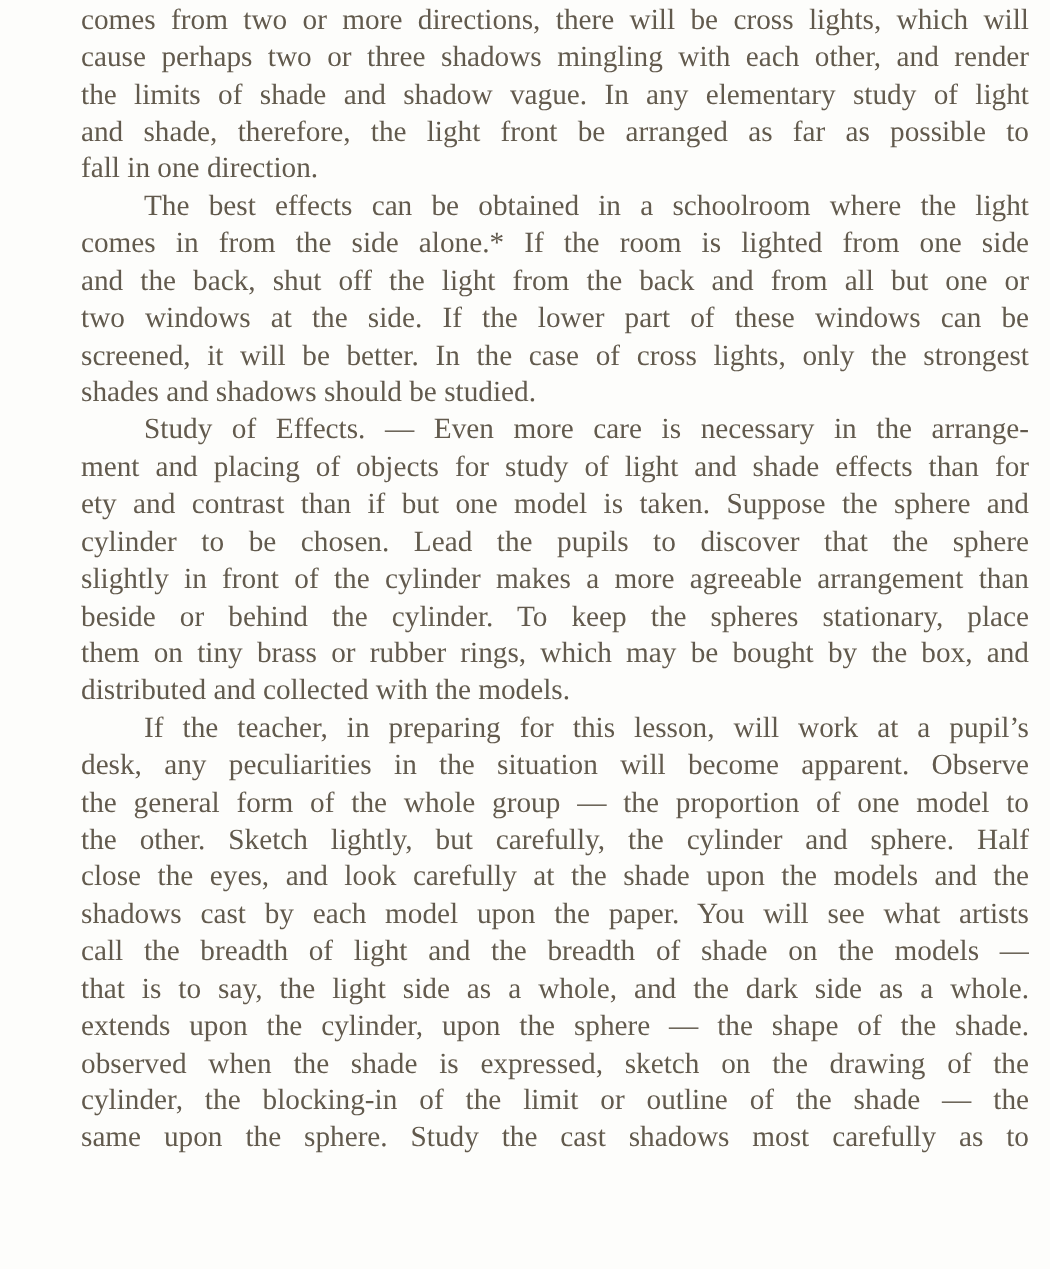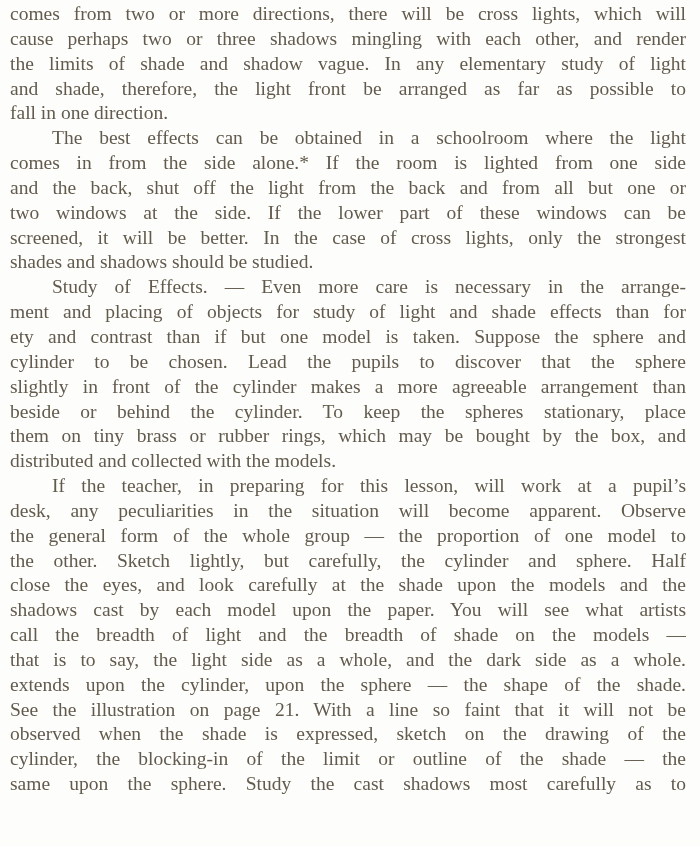--- a/index.html
+++ b/index.html
@@ -16,20 +16,21 @@
     font-size: 19.5px;
     line-height: 24.85px;
     color: var(--ink, #625a4d);
   }
   .para { margin: 0; }
   .line {
     text-align: justify;
     text-align-last: justify;
     height: 24.85px;
     overflow: hidden;
+    margin-left: 44px;
   }
   .line.flush { text-align-last: left; }
   .line.indent { text-indent: 42px; }
   .b { font-weight: normal; }
   .i { font-style: italic; }
 </style>
 </head>
 <body style="--paper: #fdfdfb; --ink: #625a4d;">
 
 <div class="page">
@@ -62,19 +63,18 @@
       <div class="para">
         <div class="line indent"><span>If the teacher, in preparing for this lesson, will work at a pupil’s</span></div>
         <div class="line"><span>desk, any peculiarities in the situation will become apparent.  Observe</span></div>
         <div class="line"><span>the general form of the whole group — the proportion of one model to</span></div>
         <div class="line"><span>the other.  Sketch lightly, but carefully, the cylinder and sphere.  Half</span></div>
         <div class="line"><span>close the eyes, and look carefully at the shade upon the models and the</span></div>
         <div class="line"><span>shadows cast by each model upon the paper.  You will see what artists</span></div>
         <div class="line"><span>call </span><span class="b">the breadth of light</span><span> and </span><span class="b">the breadth of shade</span><span> on the models —</span></div>
         <div class="line"><span>that is to say, the light side as a whole, and the dark side as a whole.</span></div>
         <div class="line"><span>extends upon the cylinder, upon the sphere — the shape of the shade.</span></div>
-        <div class="line"><span>See the illustration on page 21.  With a line so faint that it will not be</span></div>
         <div class="line"><span>observed when the shade is expressed, sketch on the drawing of the</span></div>
         <div class="line"><span>cylinder, the blocking-in of the limit or outline of the shade — the</span></div>
         <div class="line"><span>same upon the sphere.  Study the cast shadows most carefully as to</span></div>
       </div>
     </div>
 </div>
 
 </body></html>

